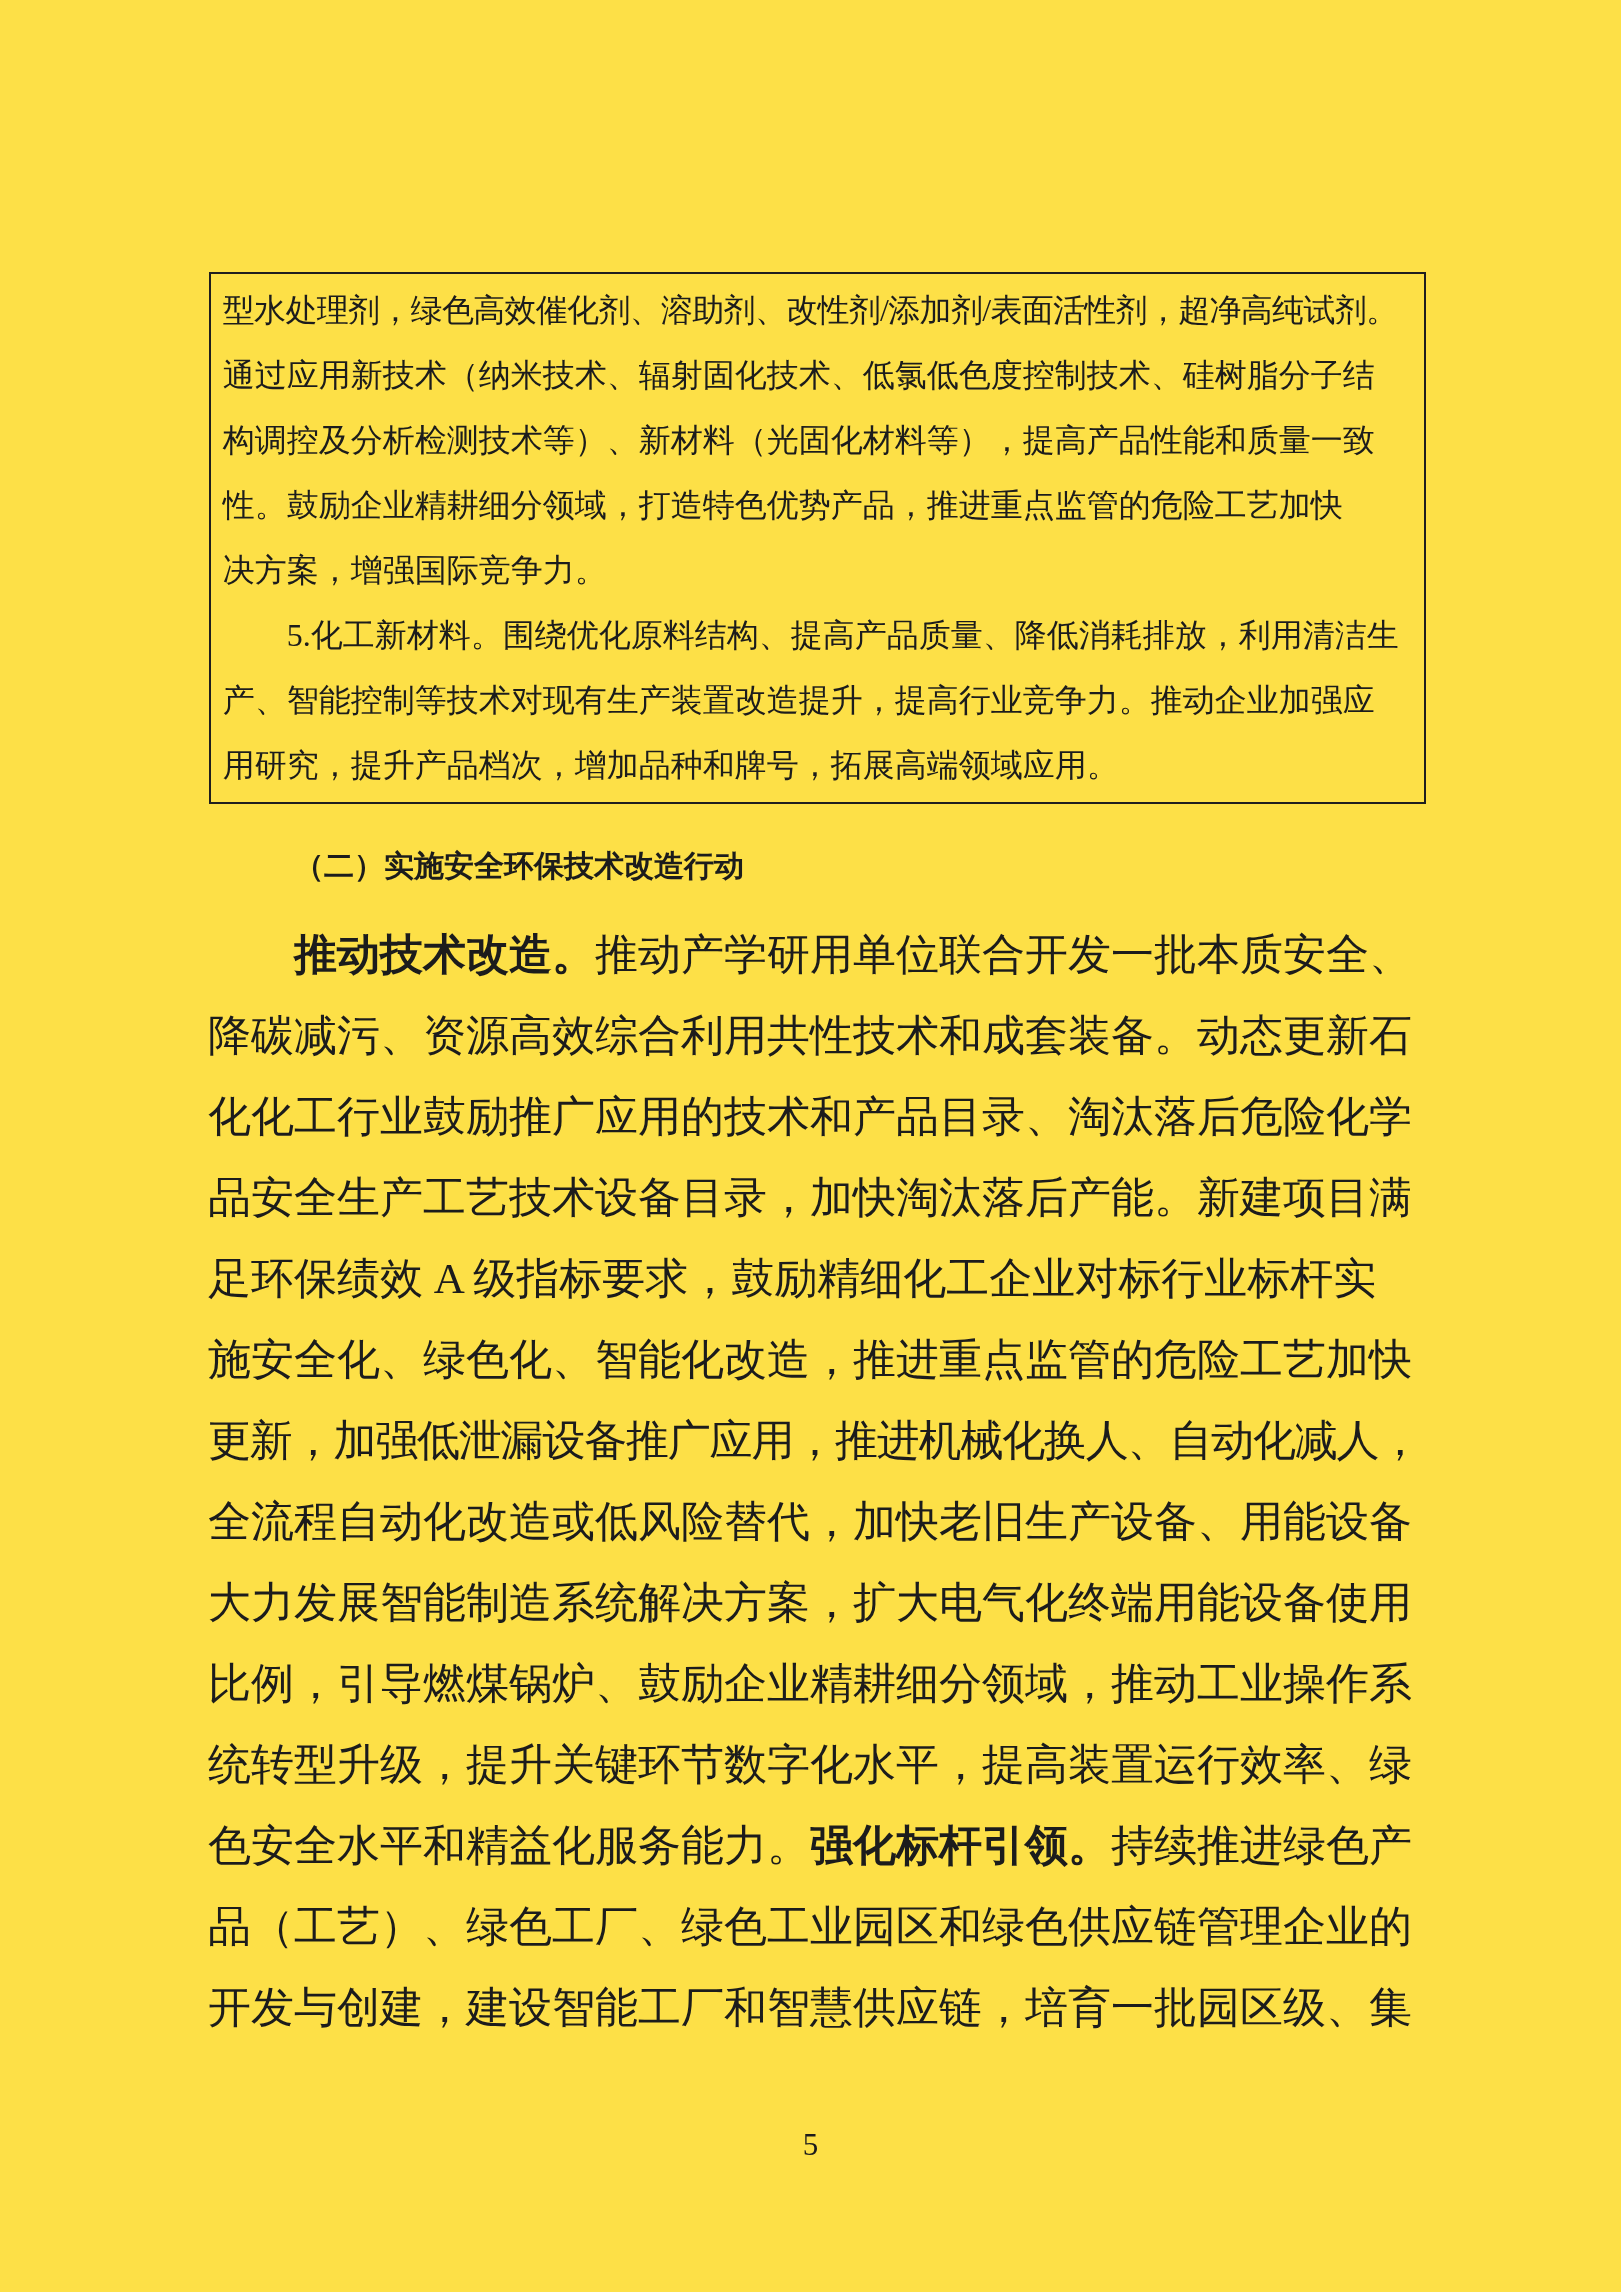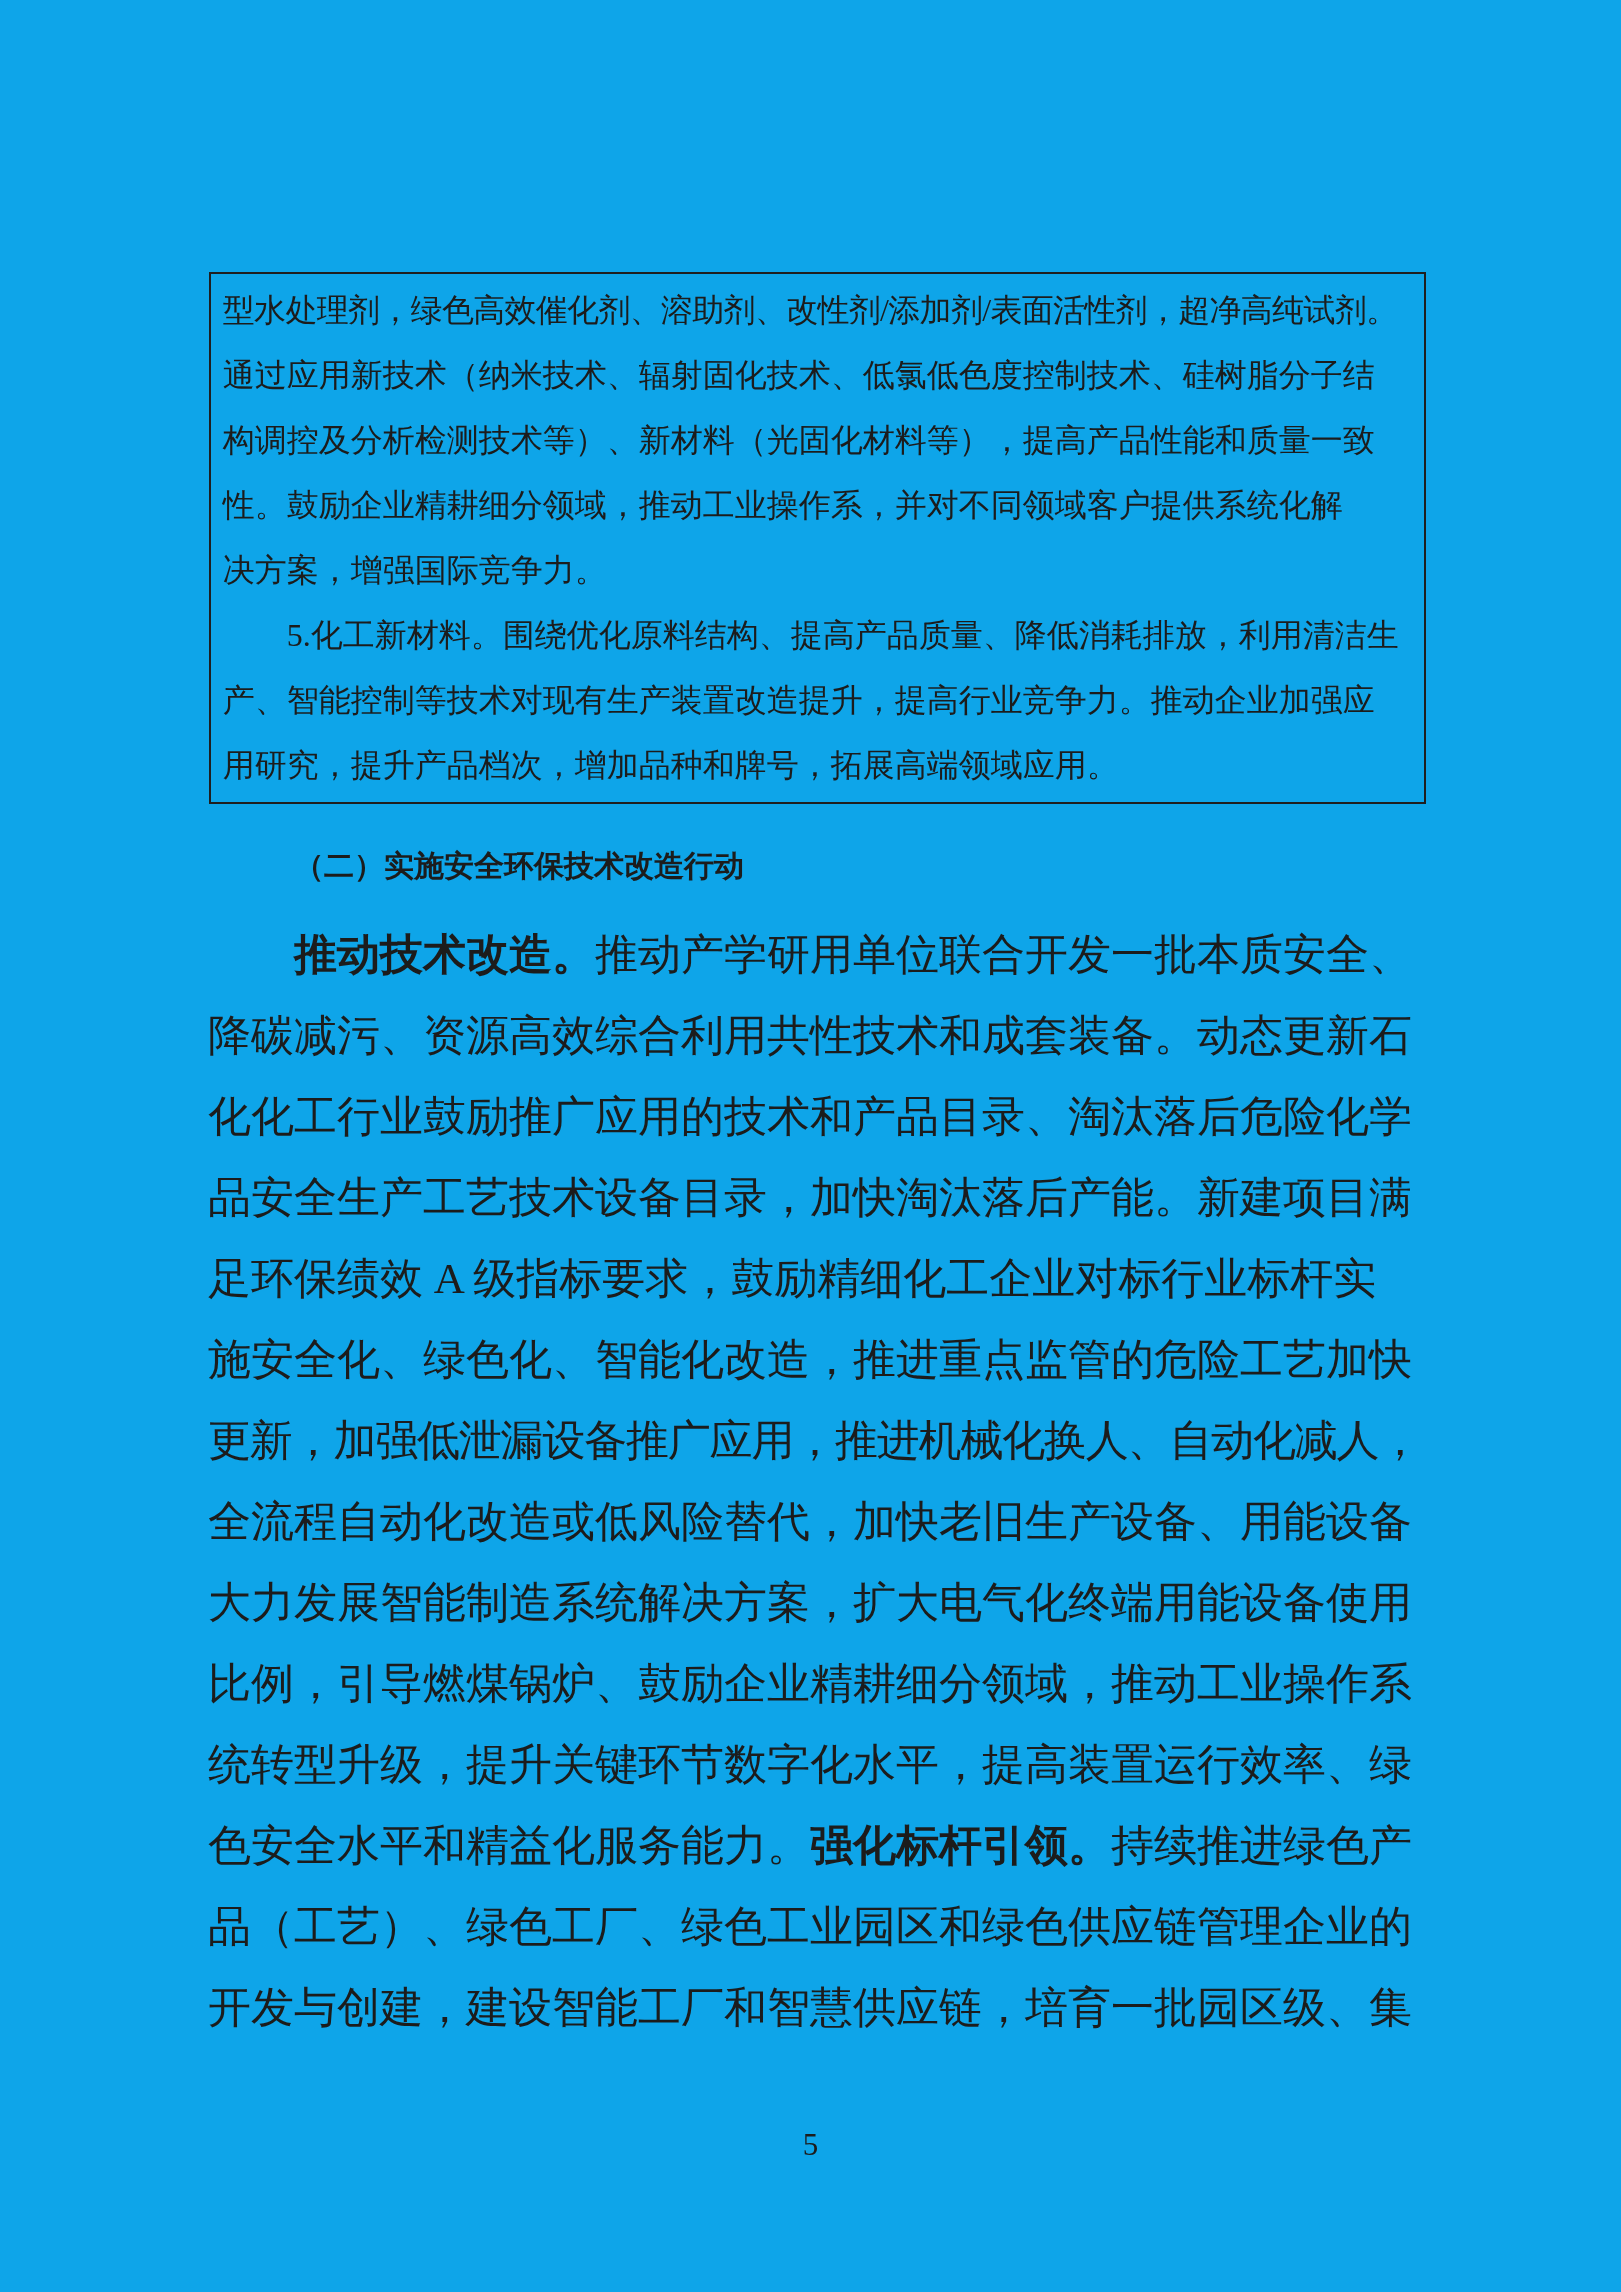--- a/index.html
+++ b/index.html
@@ -1,20 +1,20 @@
 <!DOCTYPE html>
 <html lang="zh"><head>
 <meta charset="utf-8">
 <style>
   html, body { margin: 0; padding: 0; background: #ffffff; }
   .page {
     position: relative;
     width: 1621px;
     height: 2293px;
-    background: #0ea5e9;
+    background: #fde047;
     color: #1c1c1c;
     font-family: "Liberation Serif", "DejaVu Serif", serif;
     overflow: hidden;
   }
   .excerpt-box {
     position: absolute;
     left: 209px;
     top: 272px;
     width: 1217px;
     box-sizing: border-box;
@@ -65,21 +65,21 @@
 </head>
 <body>
 
 <div class="page">
 
   <div class="excerpt-box">
     <div class="para">
         <div class="line" style="letter-spacing: -0.7px;"><span>型水处理剂，绿色高效催化剂、溶助剂、改性剂/添加剂/表面活性剂，超净高纯试剂。</span></div>
         <div class="line"><span>通过应用新技术（纳米技术、辐射固化技术、低氯低色度控制技术、硅树脂分子结</span></div>
         <div class="line"><span>构调控及分析检测技术等）、新材料（光固化材料等），提高产品性能和质量一致</span></div>
-        <div class="line"><span>性。鼓励企业精耕细分领域，推动工业操作系，并对不同领域客户提供系统化解</span></div>
+        <div class="line"><span>性。鼓励企业精耕细分领域，打造特色优势产品，推进重点监管的危险工艺加快</span></div>
         <div class="line"><span>决方案，增强国际竞争力。</span></div>
       </div>
     <div class="para indented">
         <div class="line"><span class="kaiti">5.化工新材料。</span><span>围绕优化原料结构、提高产品质量、降低消耗排放，利用清洁生</span></div>
         <div class="line"><span>产、智能控制等技术对现有生产装置改造提升，提高行业竞争力。推动企业加强应</span></div>
         <div class="line"><span>用研究，提升产品档次，增加品种和牌号，拓展高端领域应用。</span></div>
       </div>
   </div>
 
   <div class="section-heading">（二）实施安全环保技术改造行动</div>

